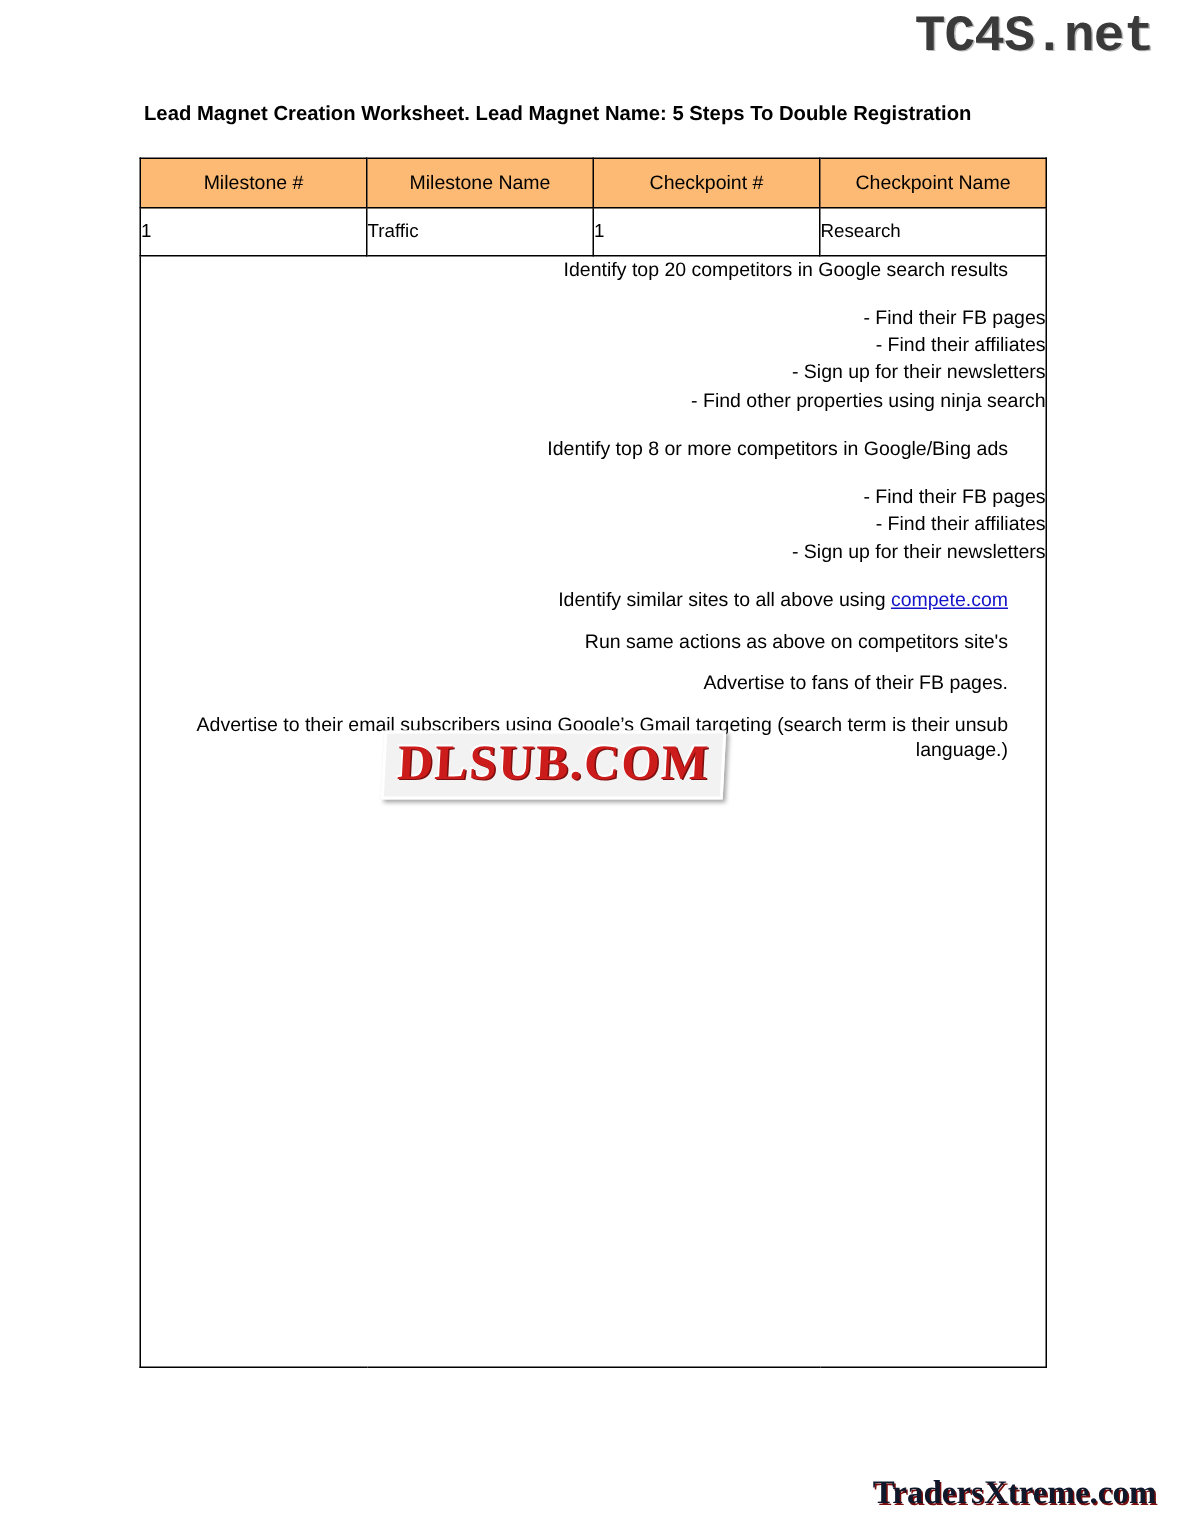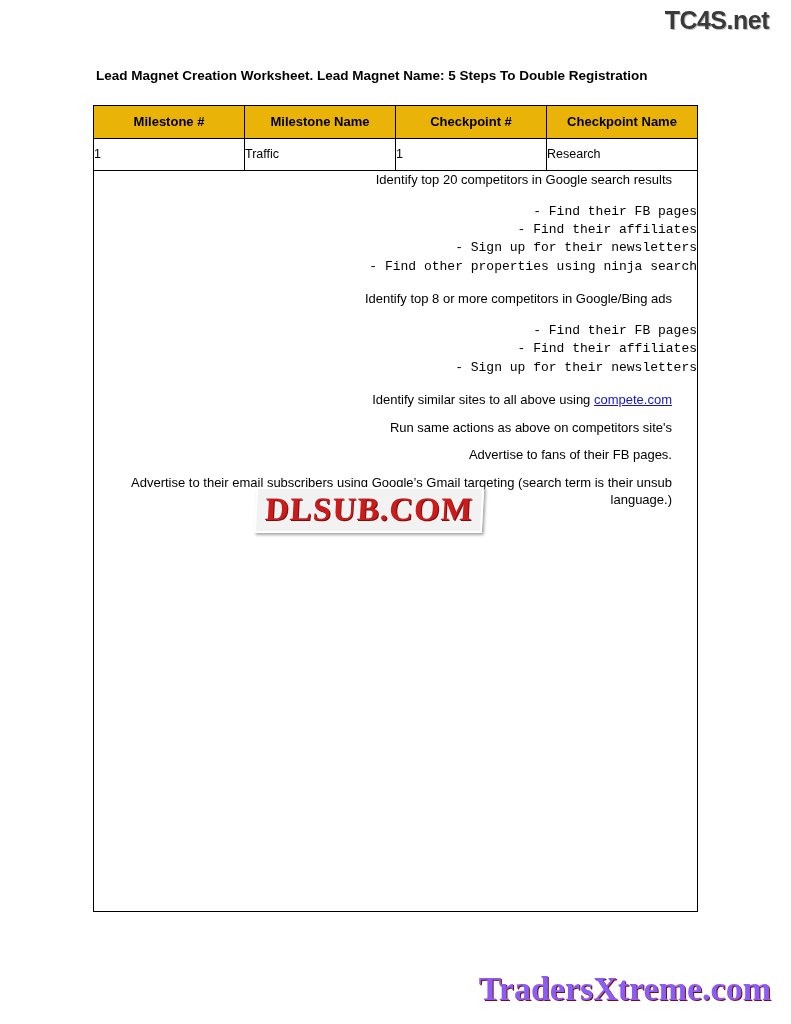--- a/index.html
+++ b/index.html
@@ -14,23 +14,23 @@
     font-family: "Liberation Sans", sans-serif;
     color: #000000;
     overflow: hidden;
   }
 
   
   .brand-top {
     position: absolute;
     top: 6px;
     right: 22px;
-    font-family: Liberation Sans, sans-serif;
-    font-weight: bold;
-    font-size: 25px;
+    font-family: Liberation Mono, monospace;
+    font-weight: bold;
+    font-size: 34px;
     color: #3a3a3a;
     letter-spacing: -0.5px;
     text-shadow: 1px 1px 0 #bdbdbd;
   }
 
   
   .doc-title {
     position: absolute;
     top: 68px;
     left: 96px;
@@ -54,24 +54,24 @@
     width: 100%;
     table-layout: fixed;
   }
   table.grid td, table.grid th {
     border: 1px solid #000000;
     padding: 0;
     vertical-align: top;
   }
 
   th.hdr {
-    background: #eab308;
+    background: #fdba74;
     text-align: center;
     font-size: 13px;
-    font-weight: bold;
+    font-weight: normal;
     height: 32px;
     line-height: 32px;
     padding: 0 4px;
   }
   td.val {
     font-size: 12.5px;
     height: 31px;
     line-height: 31px;
     padding: 0 7px;
     background: #ffffff;
@@ -101,21 +101,20 @@
   .para.tight { margin-bottom: 10px; }
 
   ul.bullets {
     list-style: none;
     margin: 0 0 14px 0;
     padding: 0 0 0 48px;
   }
   ul.bullets li {
     font-size: 13px;
     line-height: 1.42;
-    font-family: Liberation Mono, monospace;
   }
 
   a.inline-link {
     color: #1414c8;
     text-decoration: underline;
   }
 
   
   .watermark {
     position: absolute;
@@ -137,22 +136,22 @@
     white-space: nowrap;
   }
 
   
   .brand-bottom {
     position: absolute;
     bottom: 16px;
     right: 20px;
     font-family: "Liberation Serif", serif;
     font-weight: bold;
-    font-size: 34px;
-    color: #8b5cf6;
+    font-size: 22px;
+    color: #0f172a;
     text-shadow: 1px 1px 0 #7a0d0d;
     letter-spacing: 0px;
   }
 </style>
 </head>
 <body>
 
 <div class="brand-top">TC4S.net</div>
 
 <div class="doc-title">Lead Magnet Creation Worksheet. Lead Magnet Name: 5 Steps To Double Registration</div>

